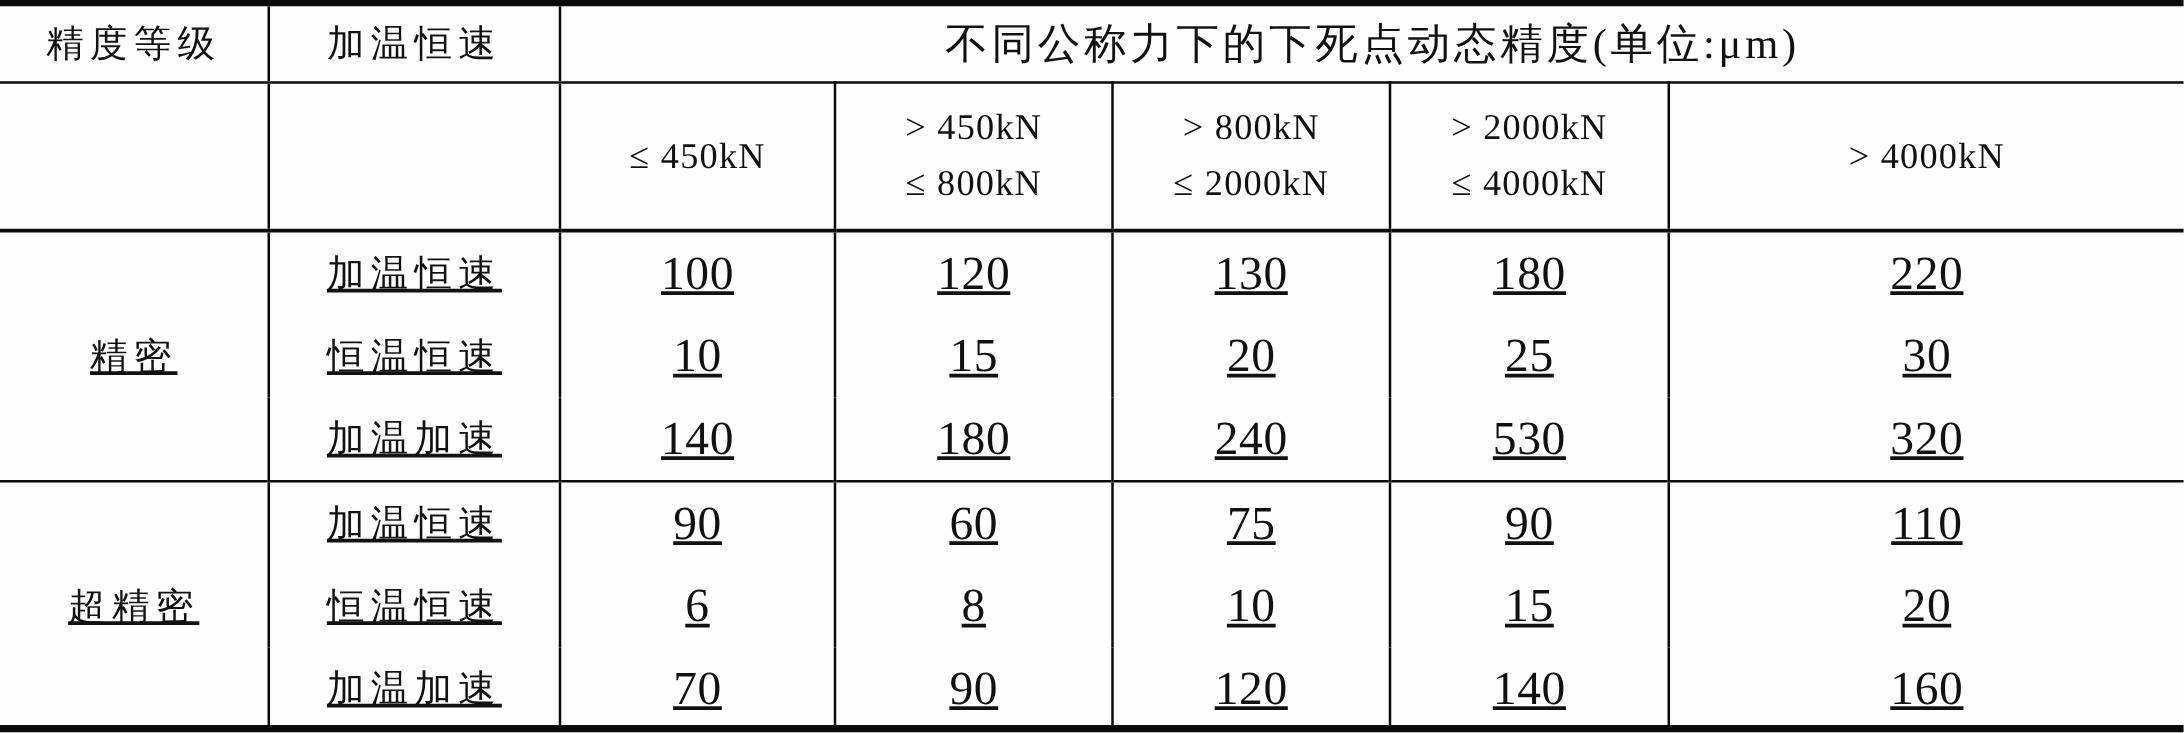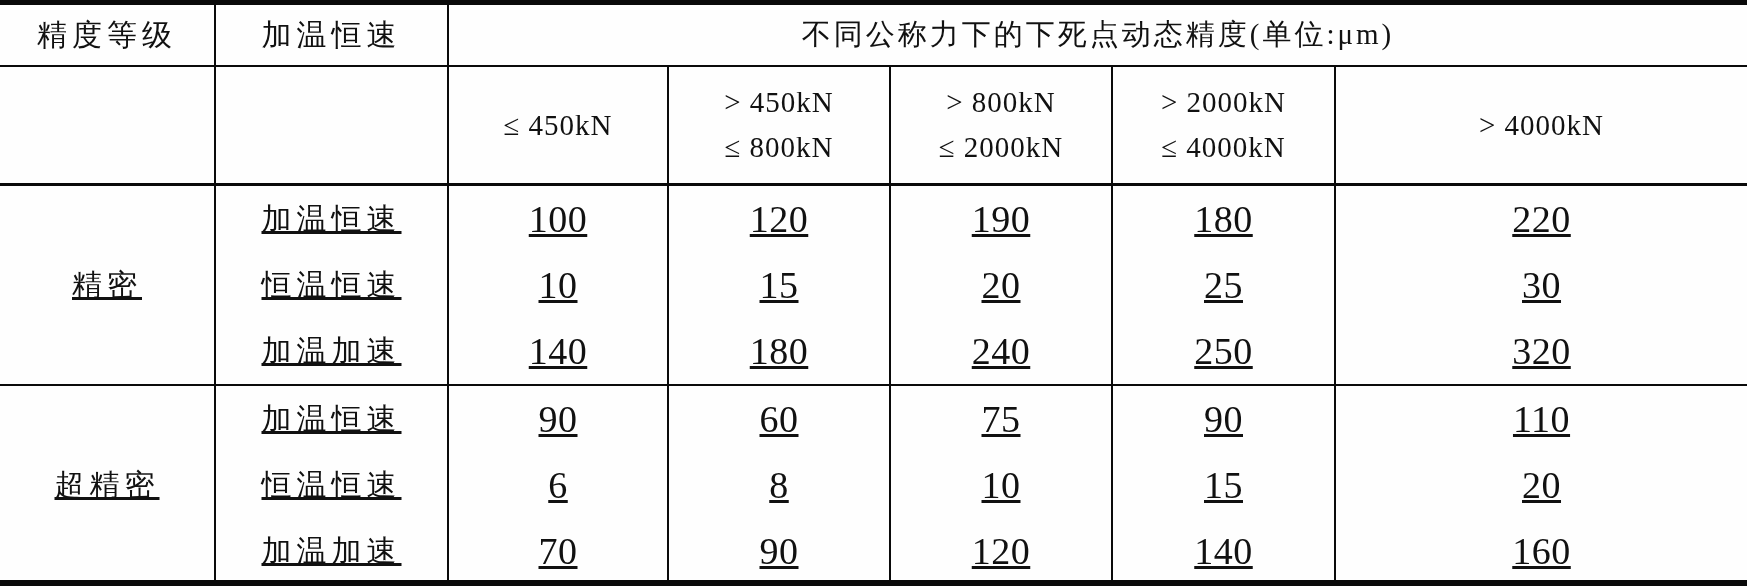--- a/index.html
+++ b/index.html
@@ -25,21 +25,21 @@
     vertical-align: middle;
     padding: 0;
     border-left: 2px solid #0a0a0a;
   }
   .first { border-left: none !important; }
   tr.h1 th { border-bottom: 2px solid #0a0a0a; height: 60px; }
   tr.h2 th { border-bottom: 3px solid #0a0a0a; height: 116px; }
   tbody td { height: 66px; text-decoration: underline; }
   tr.group-sep td { border-top: 2px solid #0a0a0a; }
   .cjk { font-size: 30px; letter-spacing: 5px; }
-  .title-cell { font-size: 29px; letter-spacing: 3px; }
+  .title-cell { font-size: 34px; letter-spacing: 3px; }
   .force { font-size: 29px; letter-spacing: 1px; }
   .force .line { line-height: 1.55; }
   .num { font-size: 38px; letter-spacing: 0.5px; }
   
   tr.h2 th:last-child, tbody tr td:last-child { }
 </style>
 </head>
 <body>
 
 <div class="table-wrap">
@@ -81,38 +81,38 @@
           <div class="line">&gt; 4000kN</div>
         </th>
       </tr>
     </thead>
     <tbody>
       <tr>
         <td class="first cjk" rowspan="3">精密</td>
         <td class="cjk">加温恒速</td>
         <td class="num">100</td>
         <td class="num">120</td>
-        <td class="num">190</td>
+        <td class="num">130</td>
         <td class="num">180</td>
         <td class="num">220</td>
       </tr>
       <tr>
         <td class="cjk">恒温恒速</td>
         <td class="num">10</td>
         <td class="num">15</td>
         <td class="num">20</td>
         <td class="num">25</td>
         <td class="num">30</td>
       </tr>
       <tr>
         <td class="cjk">加温加速</td>
         <td class="num">140</td>
         <td class="num">180</td>
         <td class="num">240</td>
-        <td class="num">250</td>
+        <td class="num">530</td>
         <td class="num">320</td>
       </tr>
       <tr class="group-sep">
         <td class="first cjk" rowspan="3">超精密</td>
         <td class="cjk">加温恒速</td>
         <td class="num">90</td>
         <td class="num">60</td>
         <td class="num">75</td>
         <td class="num">90</td>
         <td class="num">110</td>

